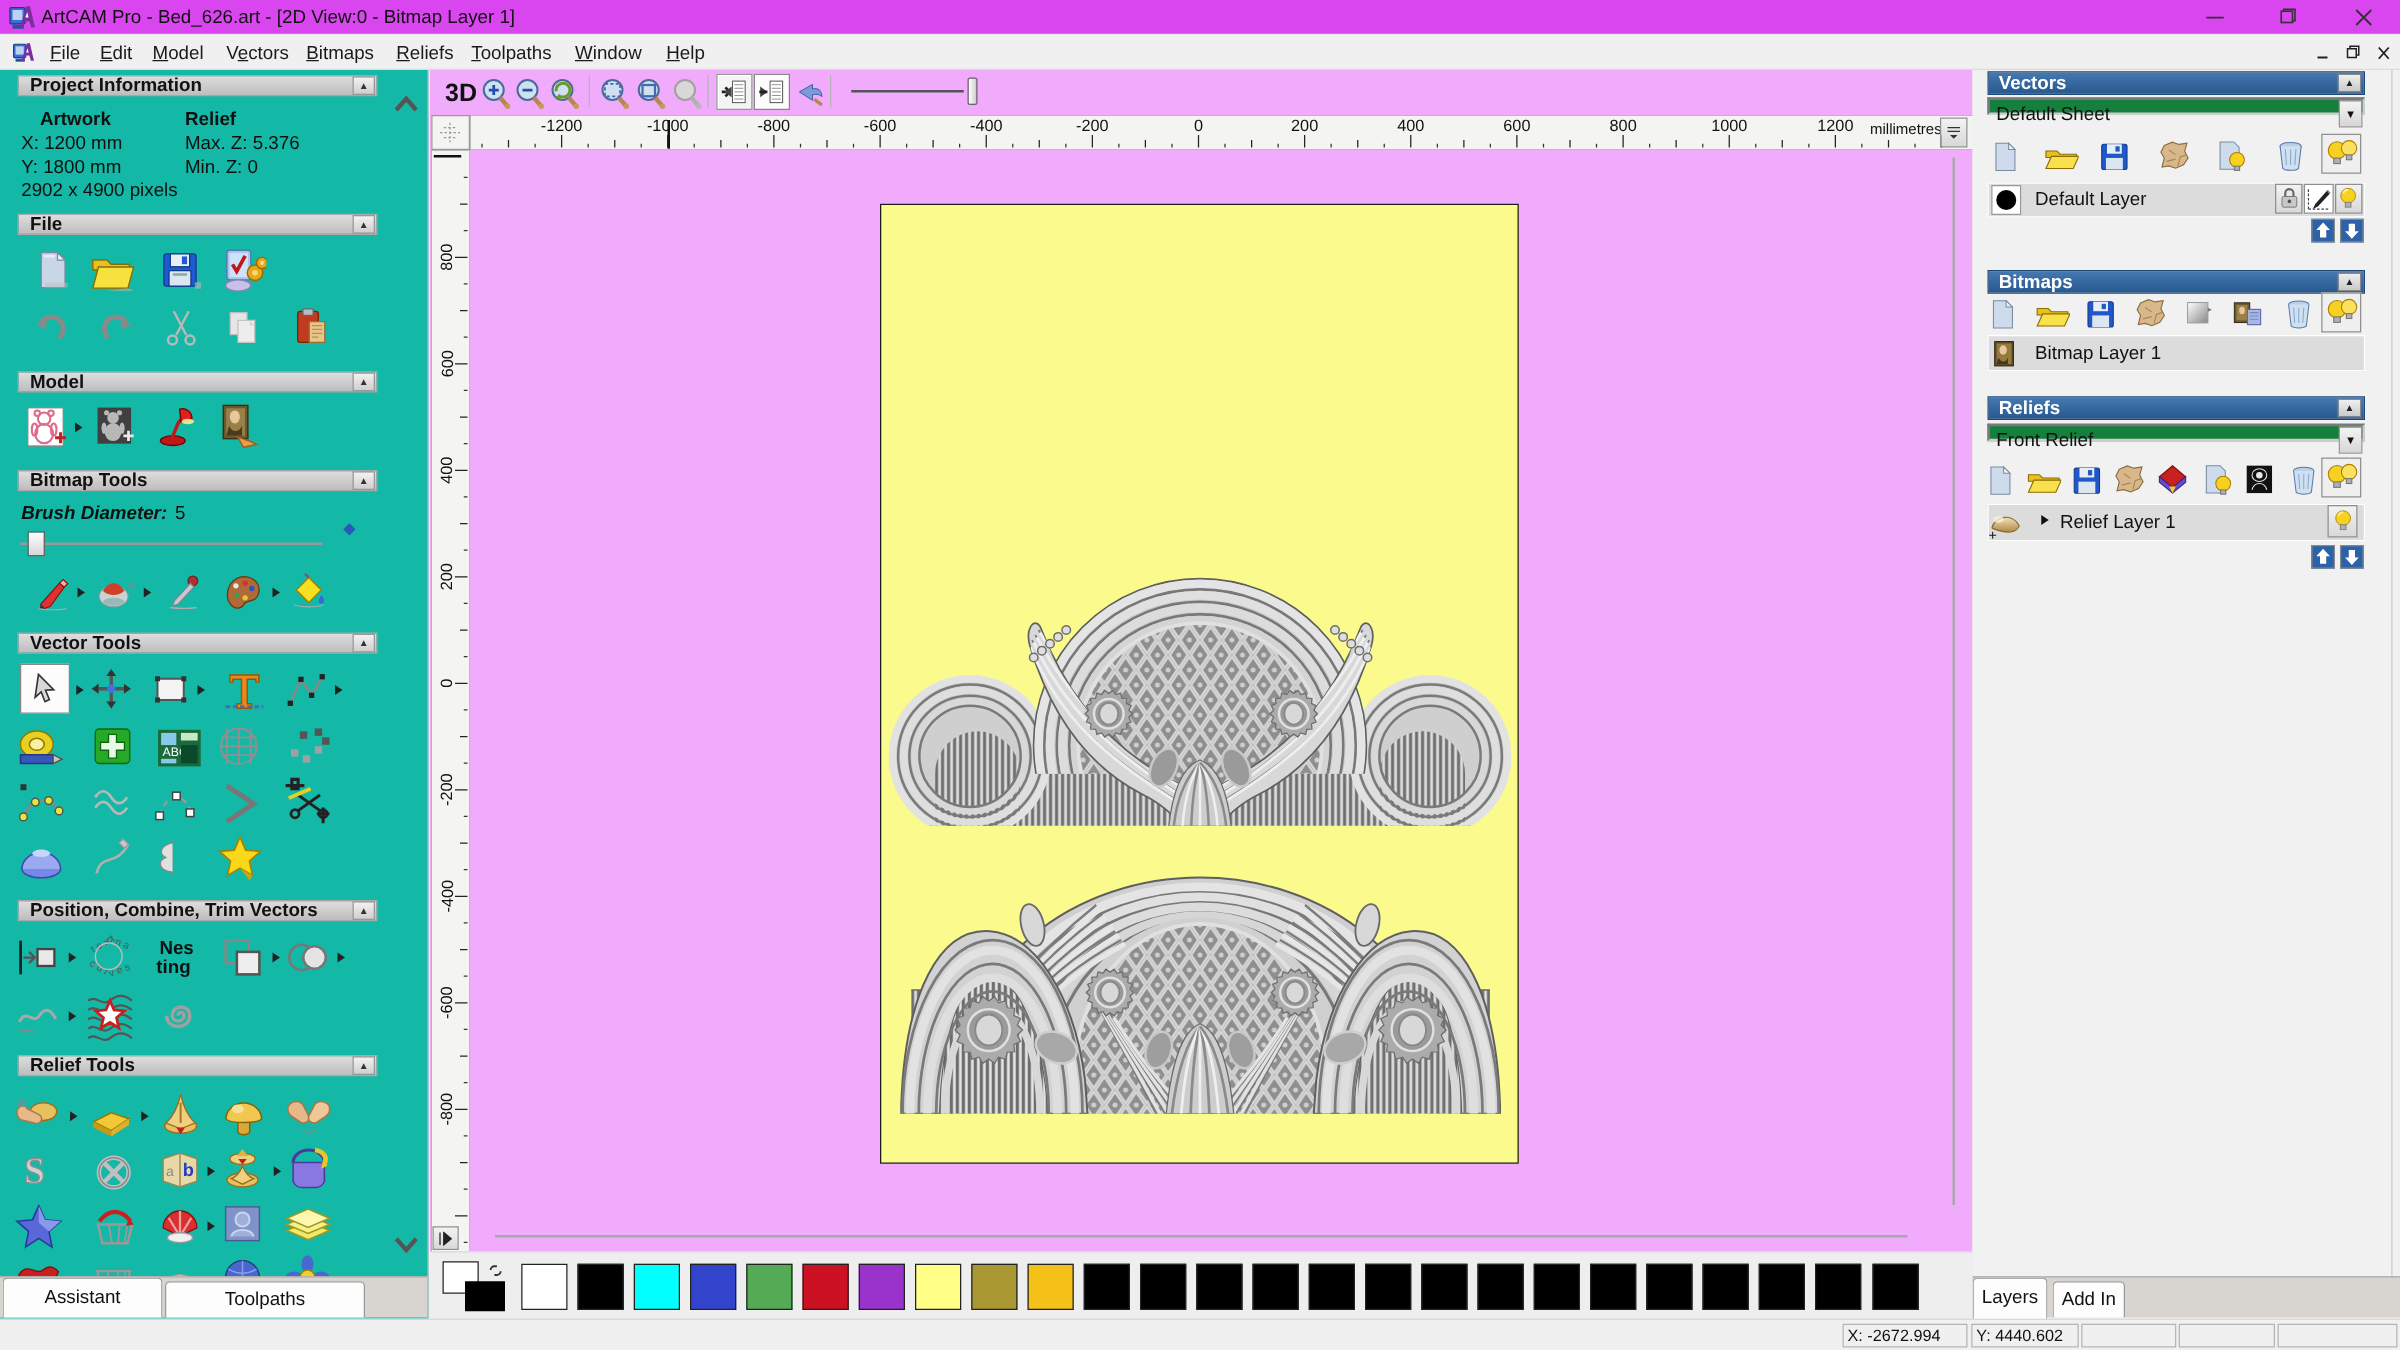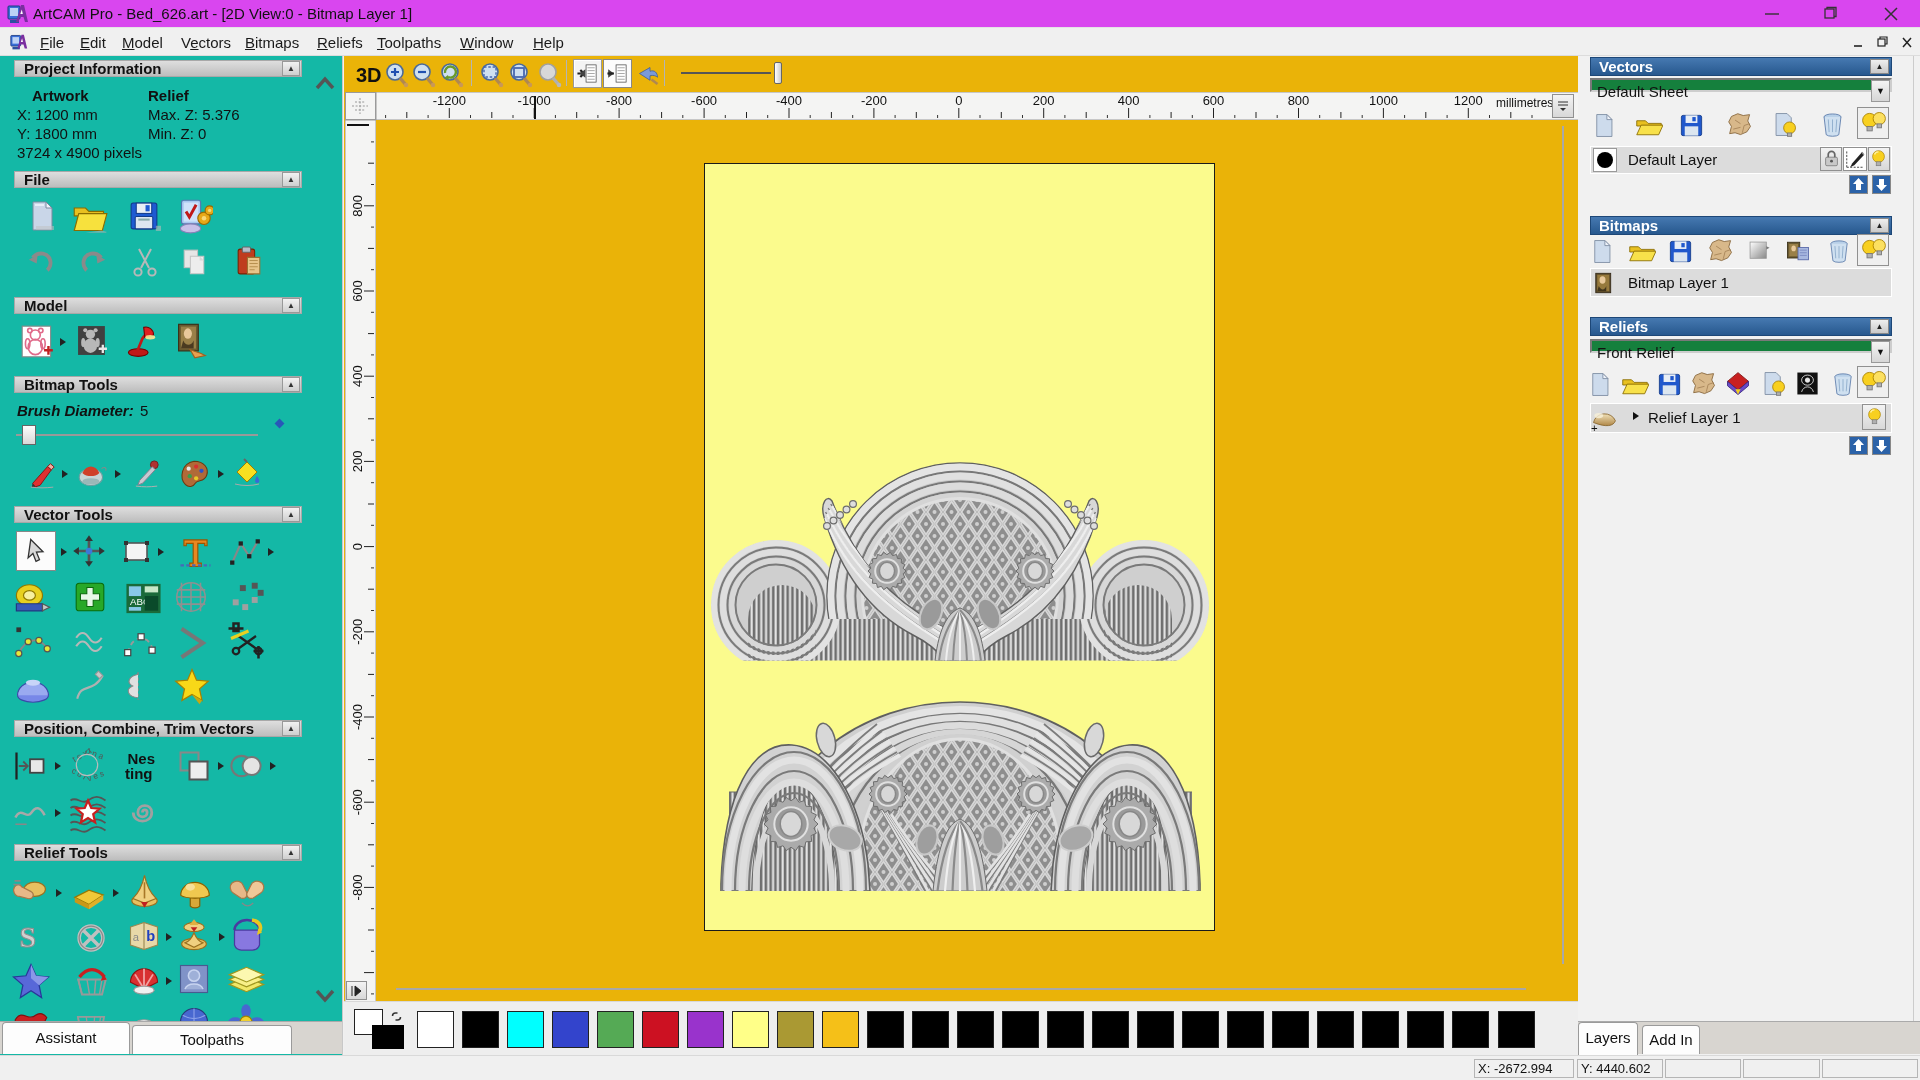--- a/index.html
+++ b/index.html
@@ -7,21 +7,21 @@
 #titletext{position:absolute;left:33px;top:5px;font-size:15px;color:#111}
 #menubar{position:absolute;left:0;top:28px;width:1920px;height:28px;background:#f0f0f0}
 .menuitem{position:absolute;top:6px;font-size:15px;color:#1a1a1a}
 .menuitem b{font-weight:normal;text-decoration:underline}
 #leftpanel{position:absolute;left:0;top:56px;width:343px;height:999px;background:#14b8a6;border-right:1px solid #c8c8c8;overflow:hidden}
 .lhdr{position:absolute;left:14px;width:288px;height:17px;background:linear-gradient(180deg,#dedede,#bdbdbd);border:1px solid #a8a8a8;font-size:15px;font-weight:bold;color:#111;padding-left:9px;line-height:16px}
 .lhdr .upb{position:absolute;right:1px;top:0px;width:18px;height:15px;background:linear-gradient(180deg,#f2f2f2,#cfcfcf);border:1px solid #999;text-align:center;font-size:8px;line-height:14px;color:#333}
 .ltext{position:absolute;font-size:15px;color:#111}
 .bold{font-weight:bold}
 .flyout{position:absolute;width:0;height:0;border-top:4px solid transparent;border-bottom:4px solid transparent;border-left:6px solid #222}
-#canvasarea{position:absolute;left:344px;top:56px;width:1234px;height:999px;background:#eab308}
+#canvasarea{position:absolute;left:344px;top:56px;width:1234px;height:999px;background:#f0abfc}
 .sep{position:absolute;top:4px;width:1px;height:26px;background:#b4b4b4}
 .ruler{background:#f4f4f3;border:1px solid #9a9a9a}
 #page{position:absolute;left:360px;top:107px;width:511px;height:768px;background:#fbfb8d;border:1px solid #1a1a1a}
 .swatch{position:absolute;top:10px;width:37px;height:37px;border:1.5px solid #222}
 #rightpanel{position:absolute;left:1578px;top:56px;width:342px;height:999px;background:#f1f1f1}
 .bhdr{position:absolute;left:12px;width:302px;height:19px;background:linear-gradient(180deg,#4679b1,#27588e);border:1px solid #1d4777;font-size:15px;font-weight:bold;color:#fff;padding-left:8px;line-height:18px}
 .bhdr .upb{position:absolute;right:2px;top:1px;width:19px;height:15px;background:linear-gradient(180deg,#efefef,#c9c9c9);border:1px solid #888;text-align:center;font-size:8px;line-height:13px;color:#222}
 .combo{position:absolute;left:12px;width:302px;height:14px;background:#15803d;border:2px inset #cdcdcd;font-size:15px;color:#111}
 .combo span{position:absolute;left:5px;top:3px}
 .combo .dd{position:absolute;right:0;top:0;width:19px;height:22px;background:linear-gradient(180deg,#f4f4f4,#d6d6d6);border:1px solid #999;text-align:center;line-height:20px;font-size:9px;color:#111}
@@ -78,21 +78,21 @@
   </div>
 <div style="position:absolute;left:0;top:55px;width:1920px;height:1px;background:#dcdcdc"></div>
 <div id="leftpanel">
     <div class="lhdr" style="top:4px">Project Information<div class="upb">▲</div></div>
     <div class="ltext bold" style="left:32px;top:31px">Artwork</div>
     <div class="ltext bold" style="left:148px;top:31px">Relief</div>
     <div class="ltext" style="left:17px;top:50px">X: 1200 mm</div>
     <div class="ltext" style="left:148px;top:50px">Max. Z: 5.376</div>
     <div class="ltext" style="left:17px;top:69px">Y: 1800 mm</div>
     <div class="ltext" style="left:148px;top:69px">Min. Z: 0</div>
-    <div class="ltext" style="left:17px;top:88px">3724 x 4900 pixels</div>
+    <div class="ltext" style="left:17px;top:88px">2902 x 4900 pixels</div>
     <div class="lhdr" style="top:115px">File<div class="upb">▲</div></div>
     <svg class="icon" style="left:26px;top:144px;" width="32" height="32" viewBox="0 0 32 32">
       <path d="M7 2 h13 l6 6 v22 h-19 z" fill="#c9d6e8" stroke="#7a8aa0"></path>
       <path d="M20 2 l6 6 h-6 z" fill="#eef3fa" stroke="#7a8aa0"></path>
       <path d="M9 4 h9 v2 h-9 z M9 8 h9" fill="#e8eef8"></path>
       <rect x="10" y="26" width="18" height="4" fill="#c0c0c0" opacity="0.5"></rect>
     </svg>
     <svg class="icon" style="left:72px;top:143px;" width="36" height="36" viewBox="0 0 32 32">
       <path d="M2 8 h10 l3 3 h13 v4 h-26 z" fill="#e8c020" stroke="#8a6d00"></path>
       <path d="M2 28 L6 13 h25 l-4 15 z" fill="#f7e13d" stroke="#8a6d00"></path>

